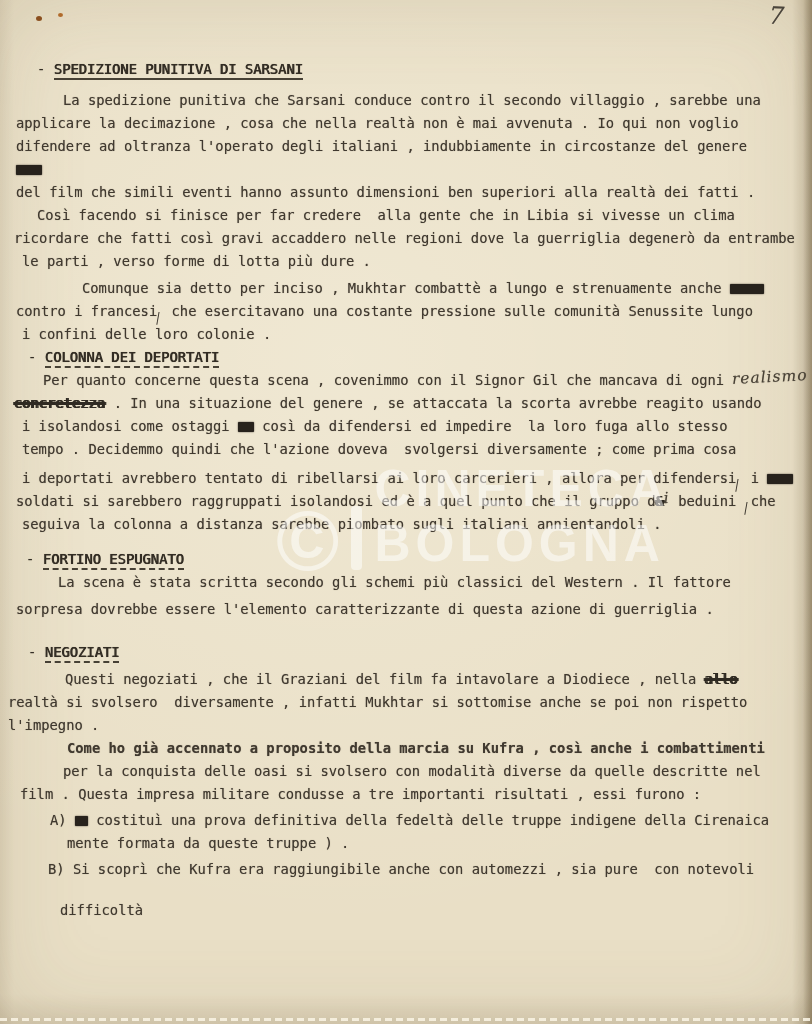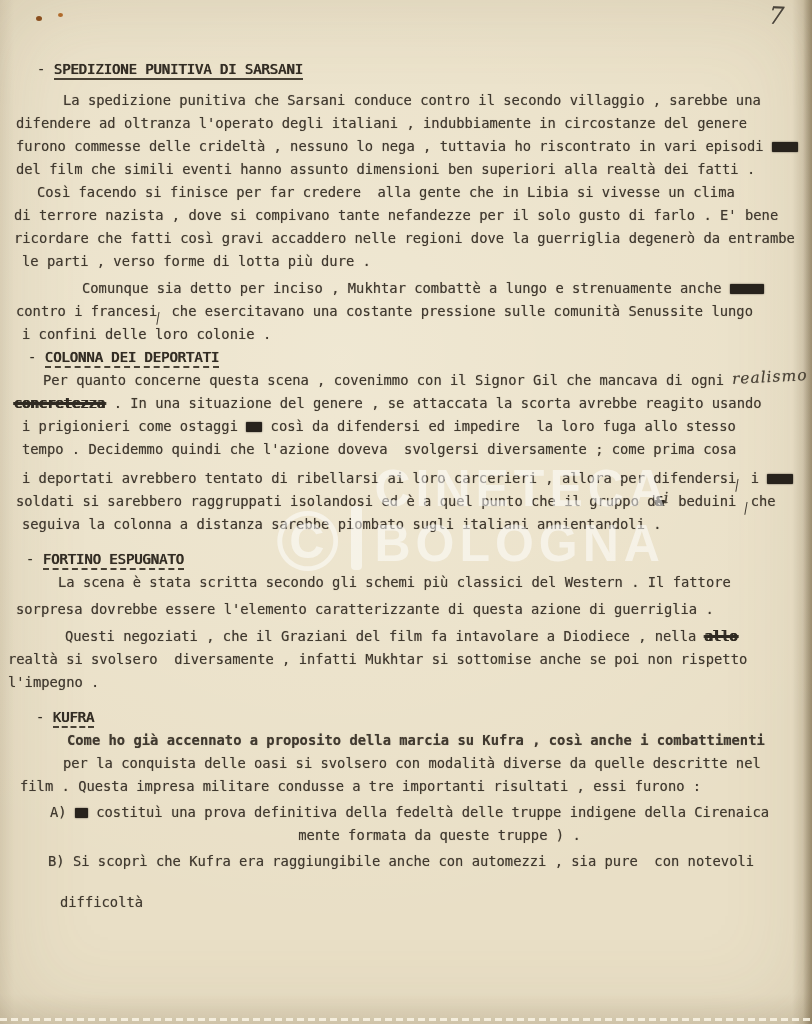--- a/index.html
+++ b/index.html
@@ -106,50 +106,50 @@
 <div class="page">
 
   <span class="stain stain-1"></span>
   <span class="stain stain-2"></span>
 
   <div class="page-number">7</div>
 
   <div class="doc-body">
       <div class="line h" style="margin-left: 37px;"><span class="seg-t">- </span><span class="seg-headS">SPEDIZIONE PUNITIVA DI SARSANI</span></div>
       <div class="line" style="margin-left: 63px; margin-top: 8px;"><span class="seg-t">La spedizione punitiva che Sarsani conduce contro il secondo villaggio , sarebbe una</span></div>
+      <div class="line" style="margin-left: 16px;"><span class="seg-t">applicare la decimazione , cosa che nella realtà non è mai avvenuta . Io qui non voglio</span></div>
       <div class="line" style="margin-left: 16px;"><span class="seg-t">difendere ad oltranza l'operato degli italiani , indubbiamente in circostanze del genere</span></div>
-      <div class="line" style="margin-left: 16px;"><span class="seg-t">furono commesse delle crideltà , nessuno lo nega , tuttavia ho riscontrato in vari episodi </span><span class="seg-redact r-md"></span></div>
+      <div class="line" style="margin-left: 16px;"><span class="seg-redact r-md"></span></div>
       <div class="line" style="margin-left: 16px;"><span class="seg-t">del film che simili eventi hanno assunto dimensioni ben superiori alla realtà dei fatti .</span></div>
       <div class="line" style="margin-left: 37px;"><span class="seg-t">Così facendo si finisce per far credere  alla gente che in Libia si vivesse un clima</span></div>
-      <div class="line" style="margin-left: 14px;"><span class="seg-t">di terrore nazista , dove si compivano tante nefandezze per il solo gusto di farlo . E' bene</span></div>
       <div class="line" style="margin-left: 14px;"><span class="seg-t">ricordare che fatti così gravi accaddero nelle regioni dove la guerriglia degenerò da entrambe</span></div>
       <div class="line" style="margin-left: 22px;"><span class="seg-t">le parti , verso forme di lotta più dure .</span></div>
       <div class="line" style="margin-left: 82px; margin-top: 4px;"><span class="seg-t">Comunque sia detto per inciso , Mukhtar combattè a lungo e strenuamente anche </span><span class="seg-redact r-lg"></span></div>
       <div class="line" style="margin-left: 16px;"><span class="seg-t">contro i francesi</span><span class="seg-ins"></span><span class="seg-t"> che esercitavano una costante pressione sulle comunità Senussite lungo</span></div>
       <div class="line" style="margin-left: 22px;"><span class="seg-t">i confini delle loro colonie .</span></div>
       <div class="line h" style="margin-left: 28px;"><span class="seg-t">- </span><span class="seg-headD">COLONNA DEI DEPORTATI</span></div>
       <div class="line" style="margin-left: 43px;"><span class="seg-t">Per quanto concerne questa scena , covenimmo con il Signor Gil che mancava di ogni </span><span class="seg-hand">realismo</span></div>
       <div class="line" style="margin-left: 14px;"><span class="seg-strike">concretezza</span><span class="seg-t"> . In una situazione del genere , se attaccata la scorta avrebbe reagito usando</span></div>
-      <div class="line" style="margin-left: 22px;"><span class="seg-t">i prigionieri come ostaggi </span><span class="seg-redact r-sm"></span><span class="seg-t"> così da difendersi ed impedire  la loro fuga allo stesso</span></div>
+      <div class="line" style="margin-left: 22px;"><span class="seg-t">i isolandosi come ostaggi </span><span class="seg-redact r-sm"></span><span class="seg-t"> così da difendersi ed impedire  la loro fuga allo stesso</span></div>
       <div class="line" style="margin-left: 22px;"><span class="seg-t">tempo . Decidemmo quindi che l'azione doveva  svolgersi diversamente ; come prima cosa</span></div>
       <div class="line" style="margin-left: 22px; margin-top: 6px;"><span class="seg-t">i deportati avrebbero tentato di ribellarsi ai loro carcerieri , allora per difendersi</span><span class="seg-ins"></span><span class="seg-t"> i </span><span class="seg-redact r-md"></span></div>
       <div class="line" style="margin-left: 16px;"><span class="seg-t">soldati si sarebbero raggruppati isolandosi ed è a quel punto che il gruppo d</span><span class="seg-strike">&amp;</span><span class="seg-hand">i</span><span class="seg-t"> beduini </span><span class="seg-ins"></span><span class="seg-t">che</span></div>
       <div class="line" style="margin-left: 22px;"><span class="seg-t">seguiva la colonna a distanza sarebbe piombato sugli italiani annientandoli .</span></div>
       <div class="line h" style="margin-left: 26px; margin-top: 12px;"><span class="seg-t">- </span><span class="seg-headD">FORTINO ESPUGNATO</span></div>
       <div class="line" style="margin-left: 58px;"><span class="seg-t">La scena è stata scritta secondo gli schemi più classici del Western . Il fattore</span></div>
       <div class="line" style="margin-left: 16px; margin-top: 4px;"><span class="seg-t">sorpresa dovrebbe essere l'elemento caratterizzante di questa azione di guerriglia .</span></div>
+      <div class="line h" style="margin-left: 28px; margin-top: 20px;"><span class="seg-t">- </span><span class="seg-headD">NEGOZIATI</span></div>
       <div class="line" style="margin-left: 65px; margin-top: 4px;"><span class="seg-t">Questi negoziati , che il Graziani del film fa intavolare a Diodiece , nella </span><span class="seg-strike">allo</span></div>
       <div class="line" style="margin-left: 8px;"><span class="seg-t">realtà si svolsero  diversamente , infatti Mukhtar si sottomise anche se poi non rispetto</span></div>
       <div class="line" style="margin-left: 8px;"><span class="seg-t">l'impegno .</span></div>
-      <div class="line h" style="margin-left: 36px; margin-top: 12px;"><span class="seg-t">- </span><span class="seg-headD">KUFRA</span></div>
       <div class="line" style="margin-left: 67px; font-weight: bold;"><span class="seg-t">Come ho già accennato a proposito della marcia su Kufra , così anche i combattimenti</span></div>
       <div class="line" style="margin-left: 63px;"><span class="seg-t">per la conquista delle oasi si svolsero con modalità diverse da quelle descritte nel</span></div>
       <div class="line" style="margin-left: 20px;"><span class="seg-t">film . Questa impresa militare condusse a tre importanti risultati , essi furono :</span></div>
       <div class="line" style="margin-left: 50px; margin-top: 3px;"><span class="seg-t">A) </span><span class="seg-redact r-xs"></span><span class="seg-t"> costituì una prova definitiva della fedeltà delle truppe indigene della Cirenaica</span></div>
-      <div class="line" style="margin-left: 67px; text-align: center;"><span class="seg-t">mente formata da queste truppe ) .</span></div>
+      <div class="line" style="margin-left: 67px;"><span class="seg-t">mente formata da queste truppe ) .</span></div>
       <div class="line" style="margin-left: 48px; margin-top: 3px;"><span class="seg-t">B) Si scoprì che Kufra era raggiungibile anche con automezzi , sia pure  con notevoli</span></div>
       <div class="line" style="margin-left: 60px; margin-top: 18px;"><span class="seg-t">difficoltà</span></div>
     </div>
 
   <div class="watermark">
     <div class="wm-symbol">©</div>
     <div class="wm-bar"></div>
     <div class="wm-words">
       <div class="wm-word">CINETECA</div>
       <div class="wm-word">BOLOGNA</div>

